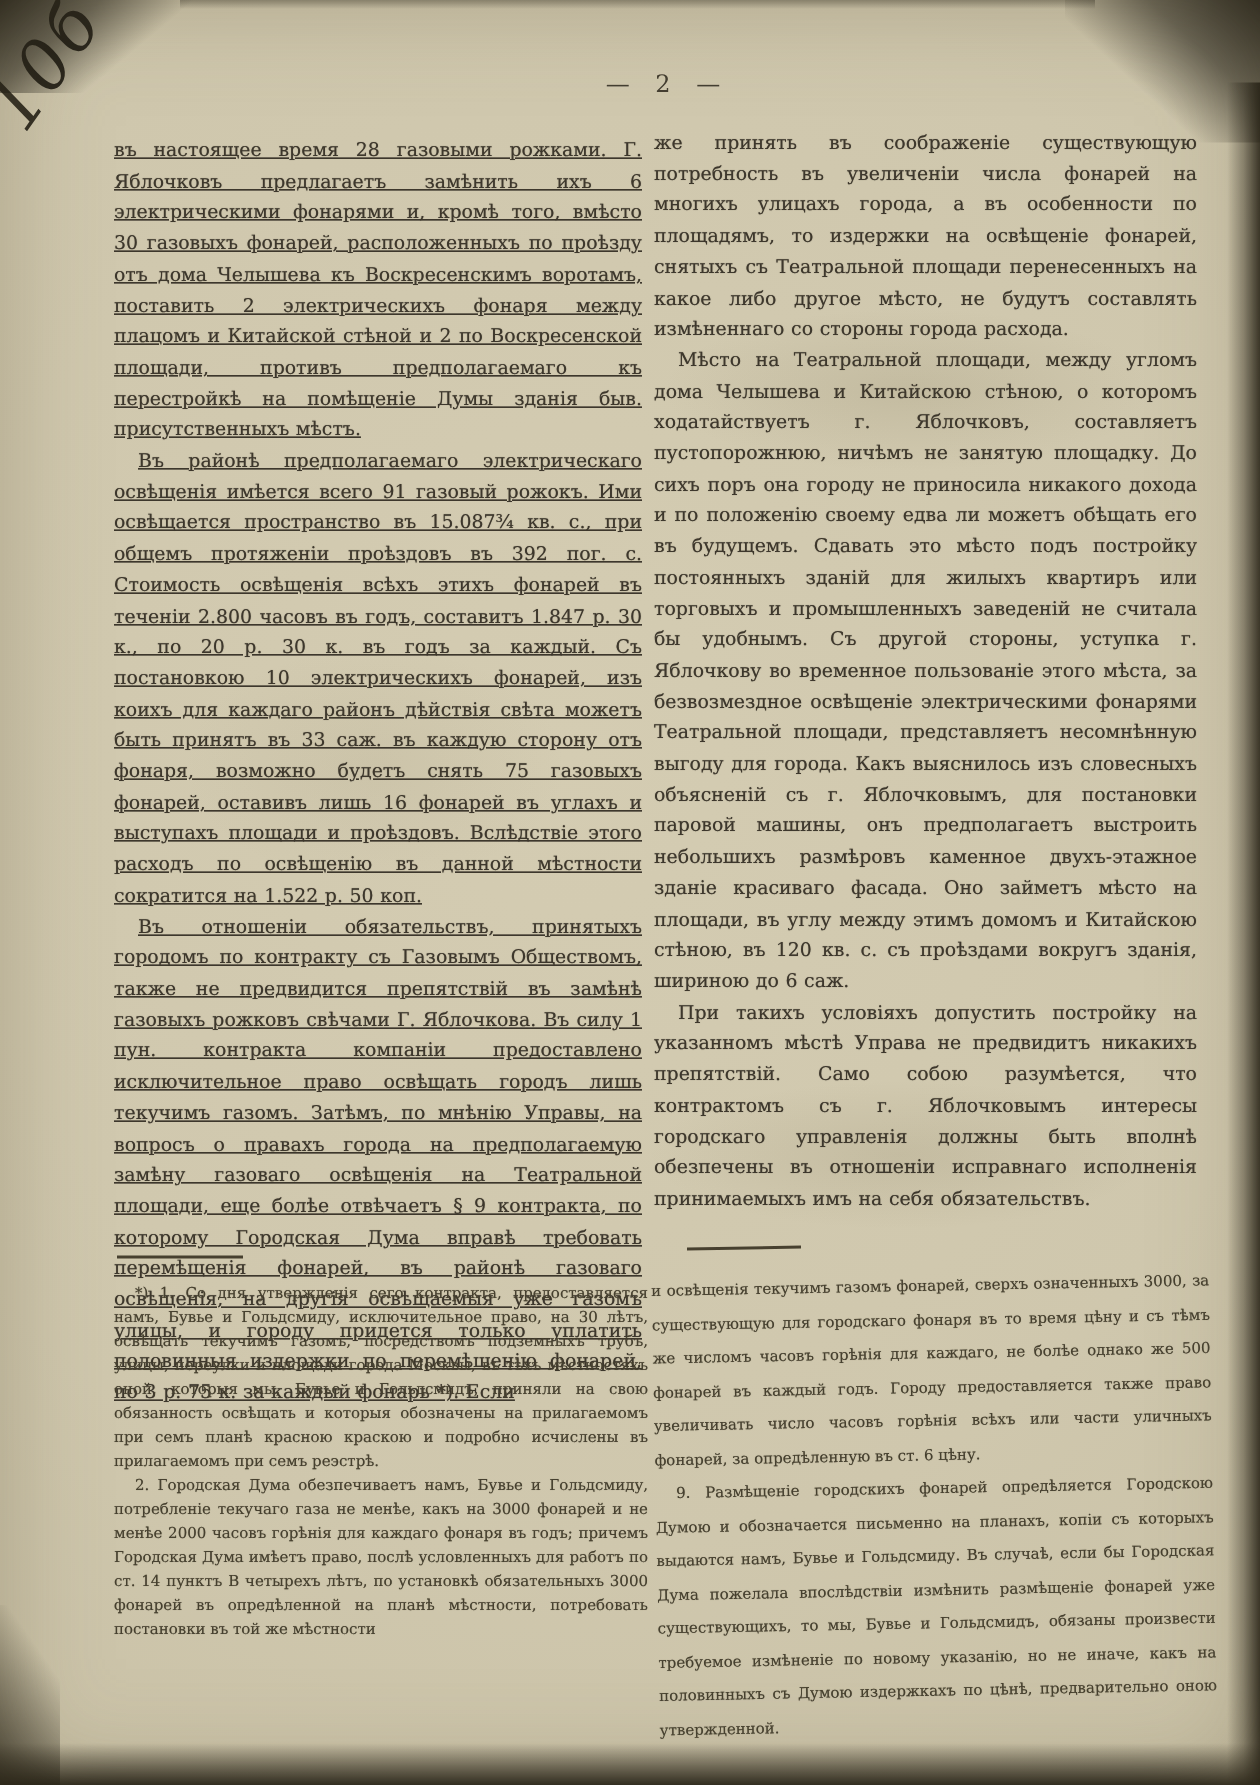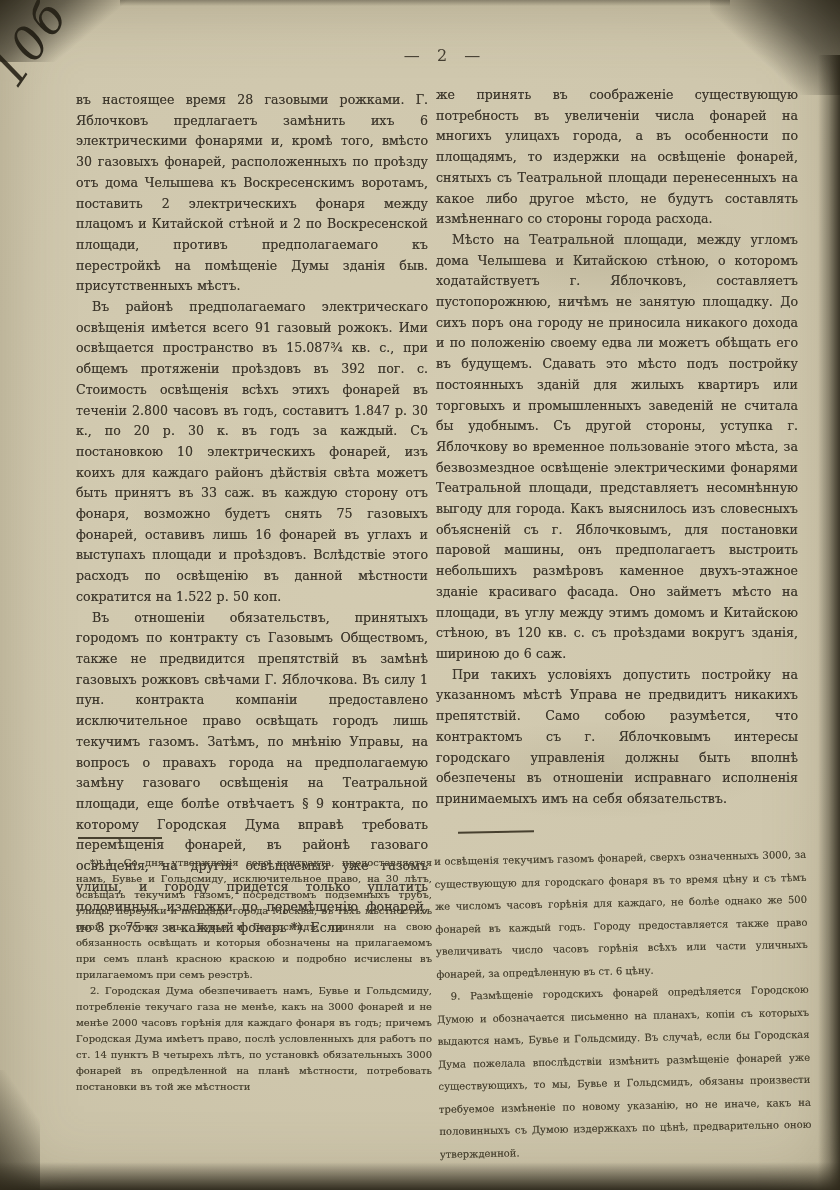--- a/index.html
+++ b/index.html
@@ -42,21 +42,21 @@
     letter-spacing:2px;
   }
   
   .page-number{
     position:absolute;left:355px;top:46px;width:180px;
     text-align:center;font-size:16px;letter-spacing:6px;color:#443e31;
   }
   
   .col-body{position:absolute;text-align:justify;font-size:12.6px;line-height:20.7px;
     color:#3d372c;text-shadow:0 0 0.6px rgba(61,55,44,0.65);word-spacing:0.4px;}
-  .col-left{left:76px;top:90px;width:352px;}
+  .col-left{left:76px;top:90px;width:352px;text-decoration:underline;}
   .col-right{left:436px;top:85px;width:362px;}
   .para{margin:0;text-indent:16px;}
   .para.cont{text-indent:0;}
   
   .fn-rule{position:absolute;border-top:2px solid #47402f;height:0;}
   .rule-left{left:78px;top:837px;width:84px;}
   .rule-right{left:458px;top:831px;width:76px;transform:rotate(-1deg);}
   .footnote{position:absolute;text-align:justify;color:#46402f;
     text-shadow:0 0 0.5px rgba(70,64,47,0.6);}
   .fn-left{left:76px;top:855px;width:356px;font-size:10px;line-height:16px;}

